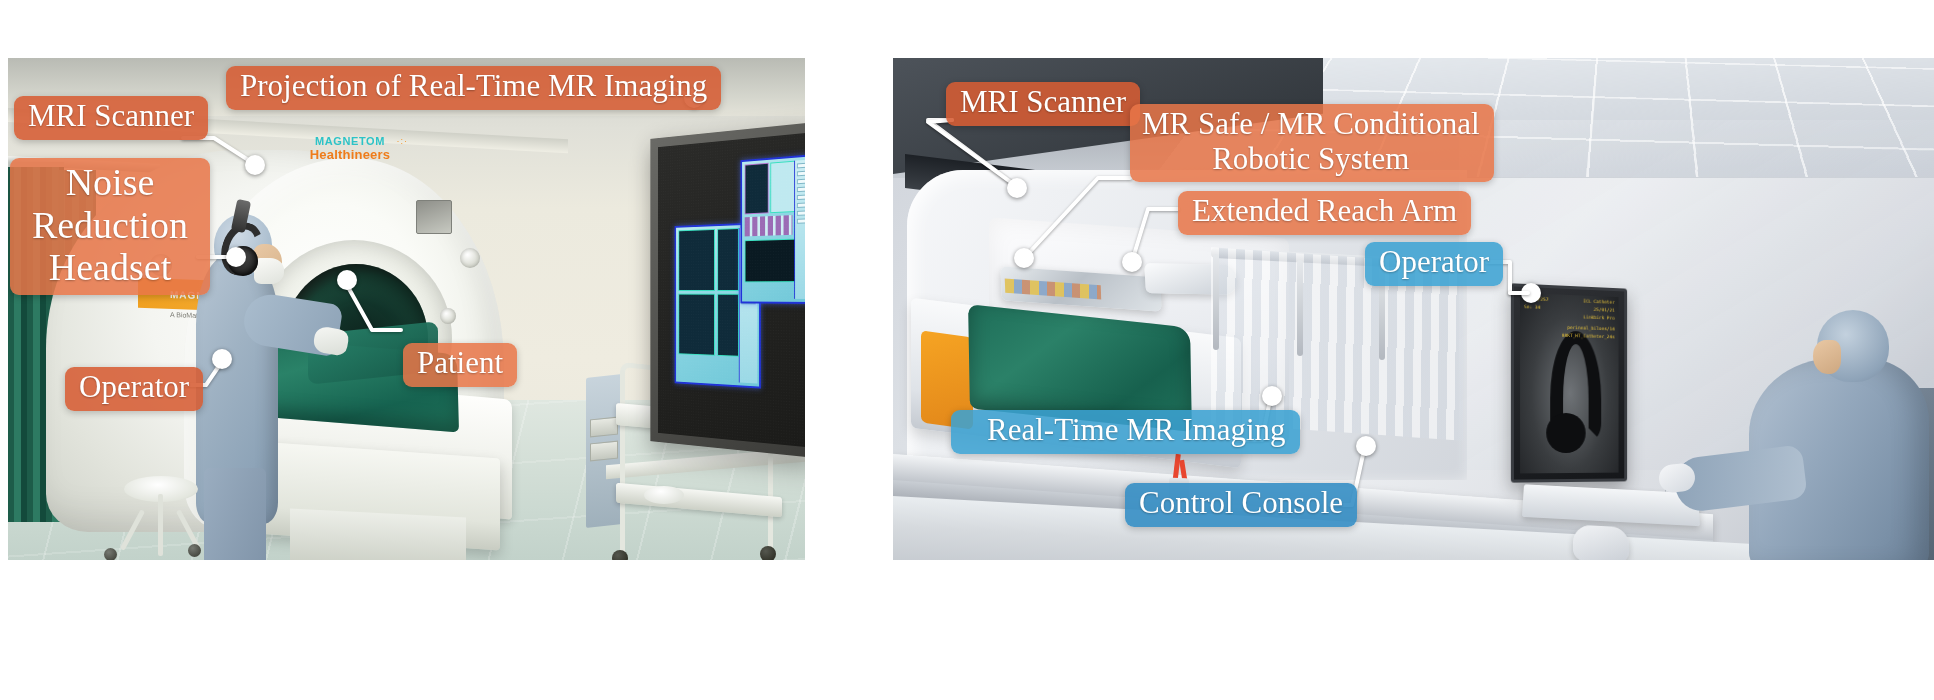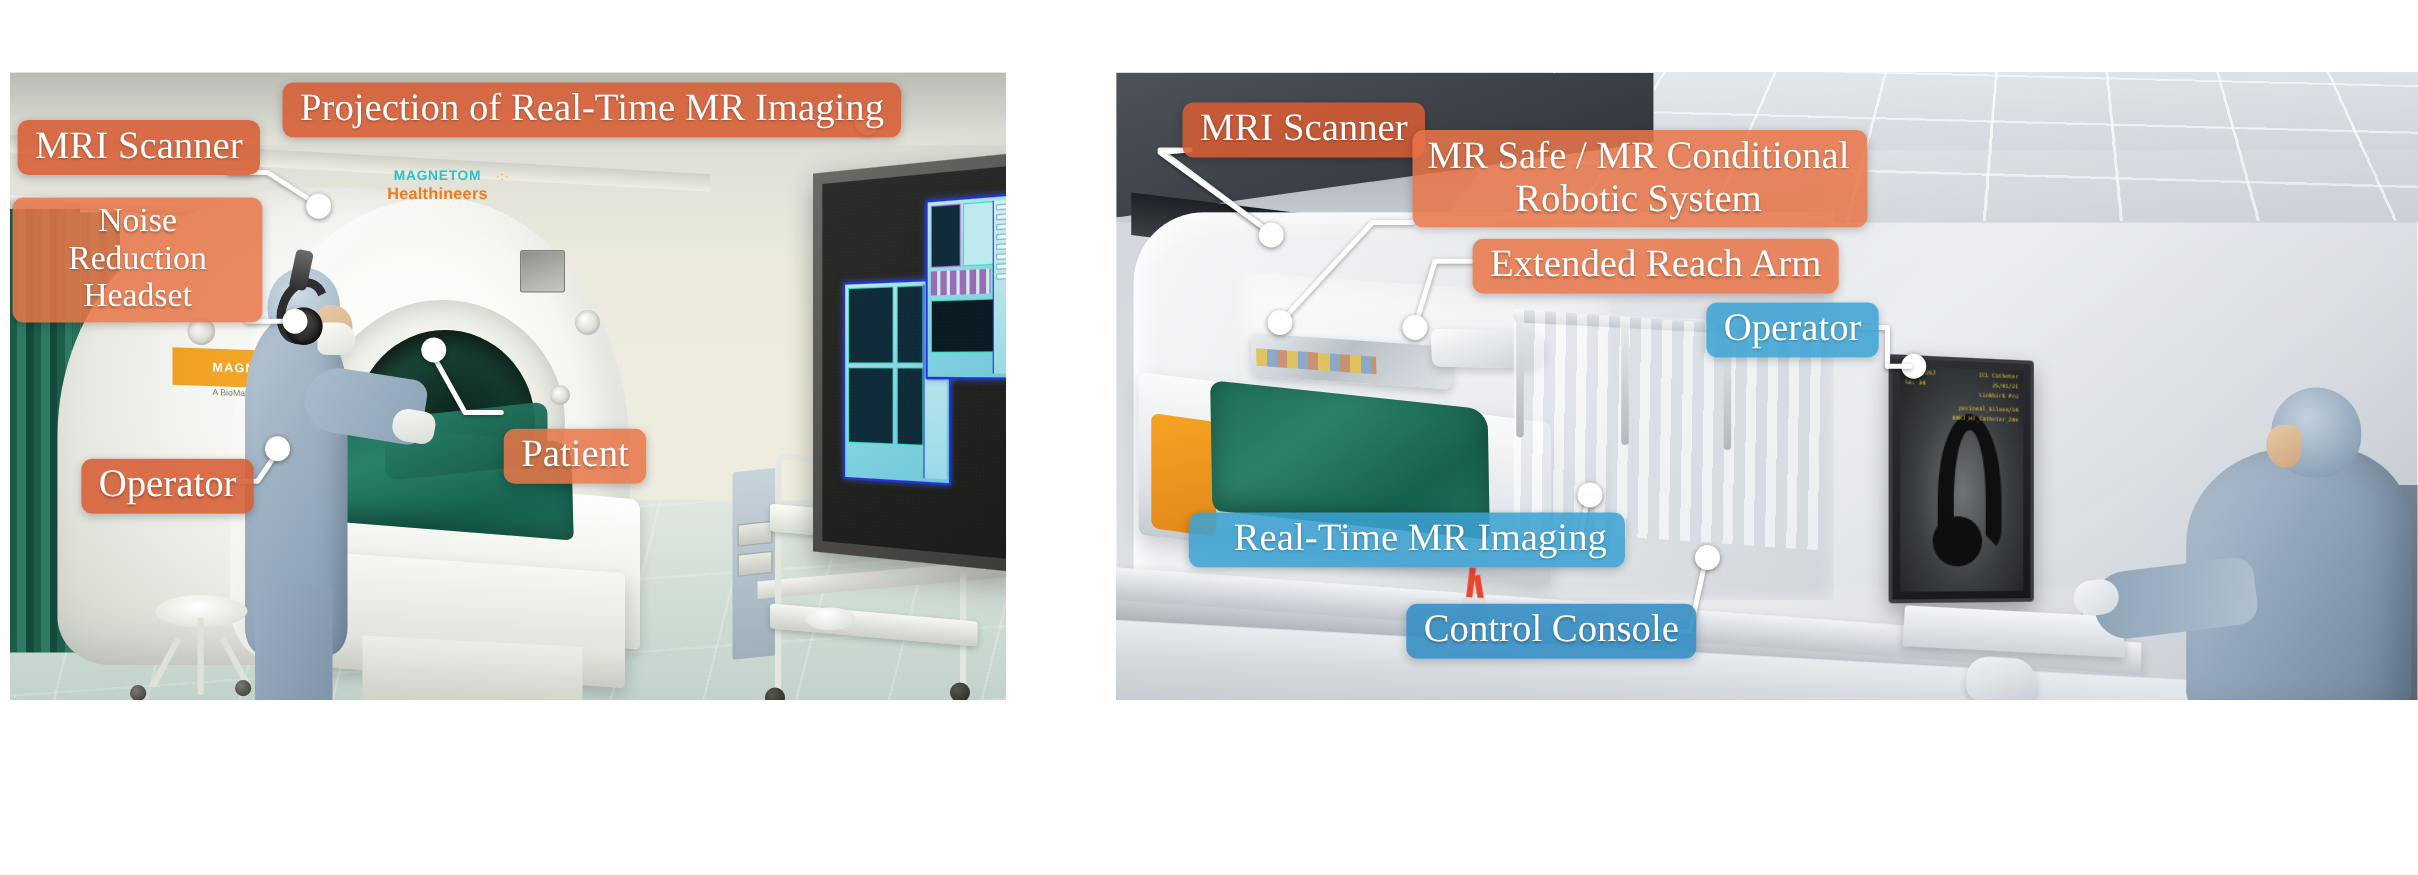--- a/index.html
+++ b/index.html
@@ -661,21 +661,21 @@
               </div>
           </div>
         </div>
       </div>
     </div>
 
     <div class="lbl orange" id="lbl-mri-scanner-l" style="left:6px; top:38px; font-size:31px;">MRI Scanner</div>
 
     <div class="lbl orange" id="lbl-projection" style="left:218px; top:8px; font-size:31px;">Projection of Real-Time MR Imaging</div>
 
-    <div class="lbl orange-lite" id="lbl-noise" style="left:2px; top:100px; width:200px; font-size:27px;">Noise Reduction
+    <div class="lbl orange-lite" id="lbl-noise" style="left:2px; top:100px; width:200px; font-size:38px;">Noise Reduction
 Headset</div>
 
     <div class="lbl orange-lite" id="lbl-patient" style="left:395px; top:285px; font-size:31px;">Patient</div>
 
     <div class="lbl orange" id="lbl-operator-l" style="left:57px; top:309px; font-size:31px;">Operator</div>
   </div>
 
   <div class="panel" id="panel-right">
     <div class="scene">
       <div class="r-bg"></div>

